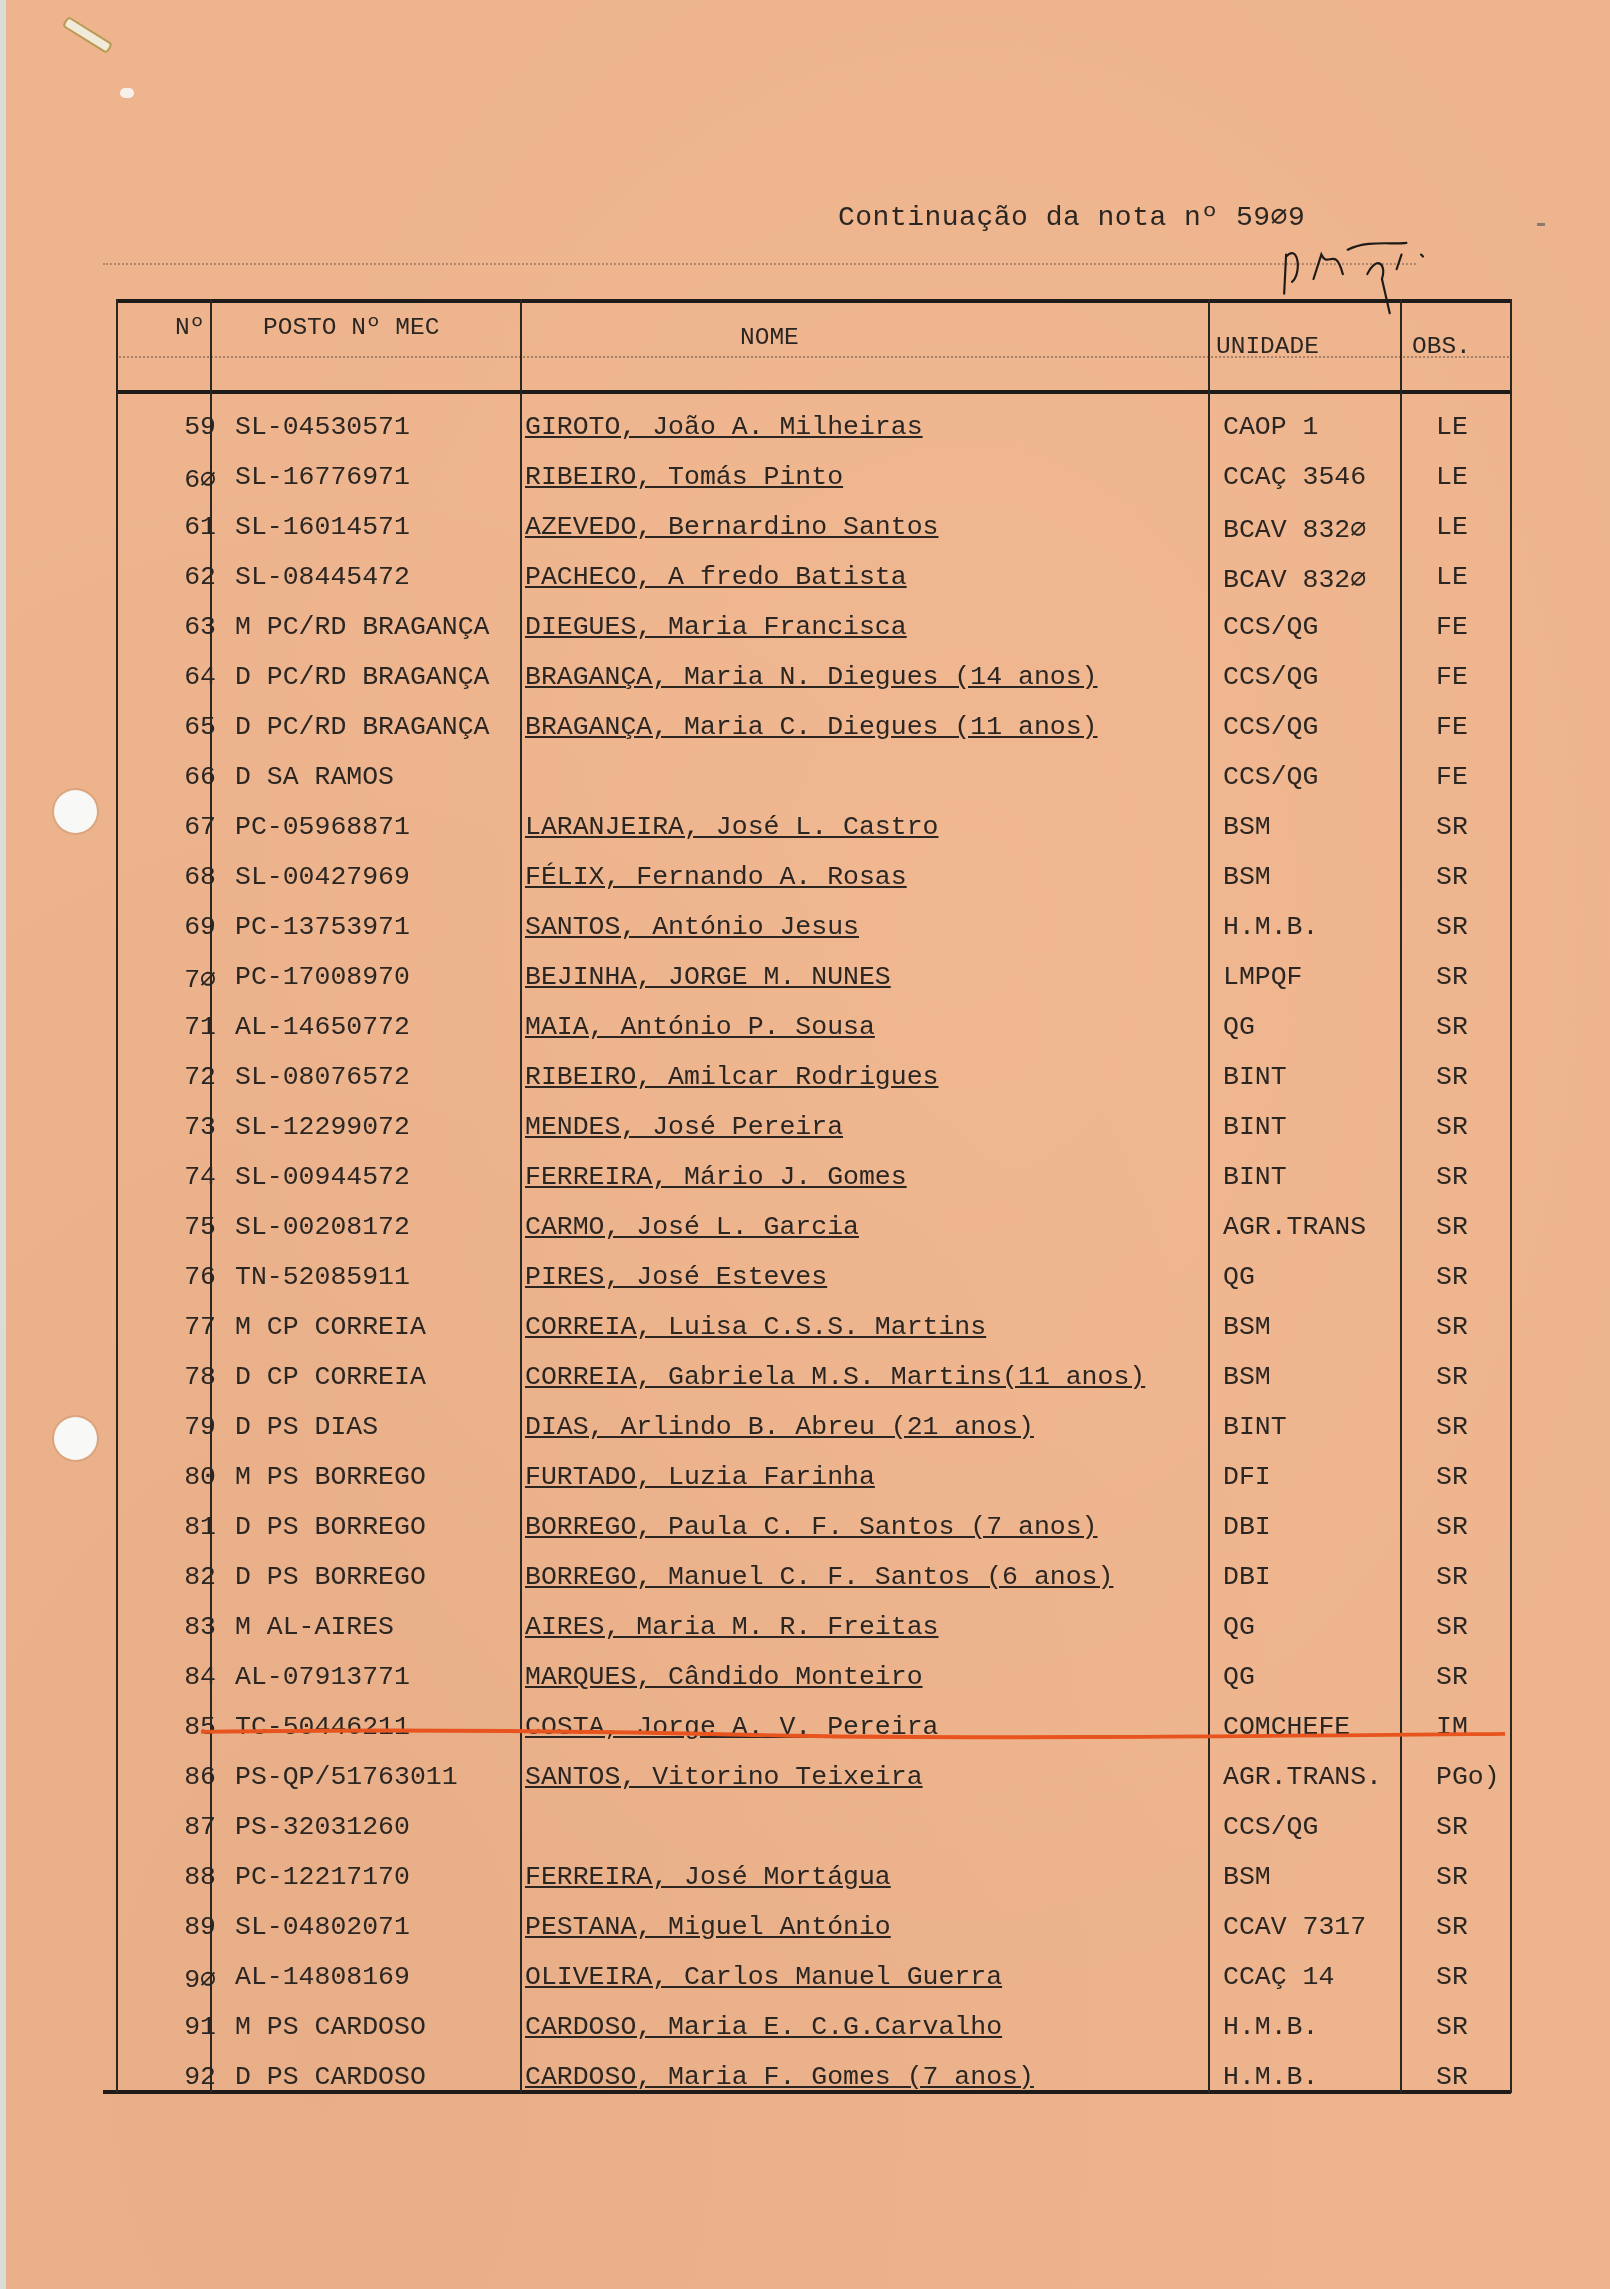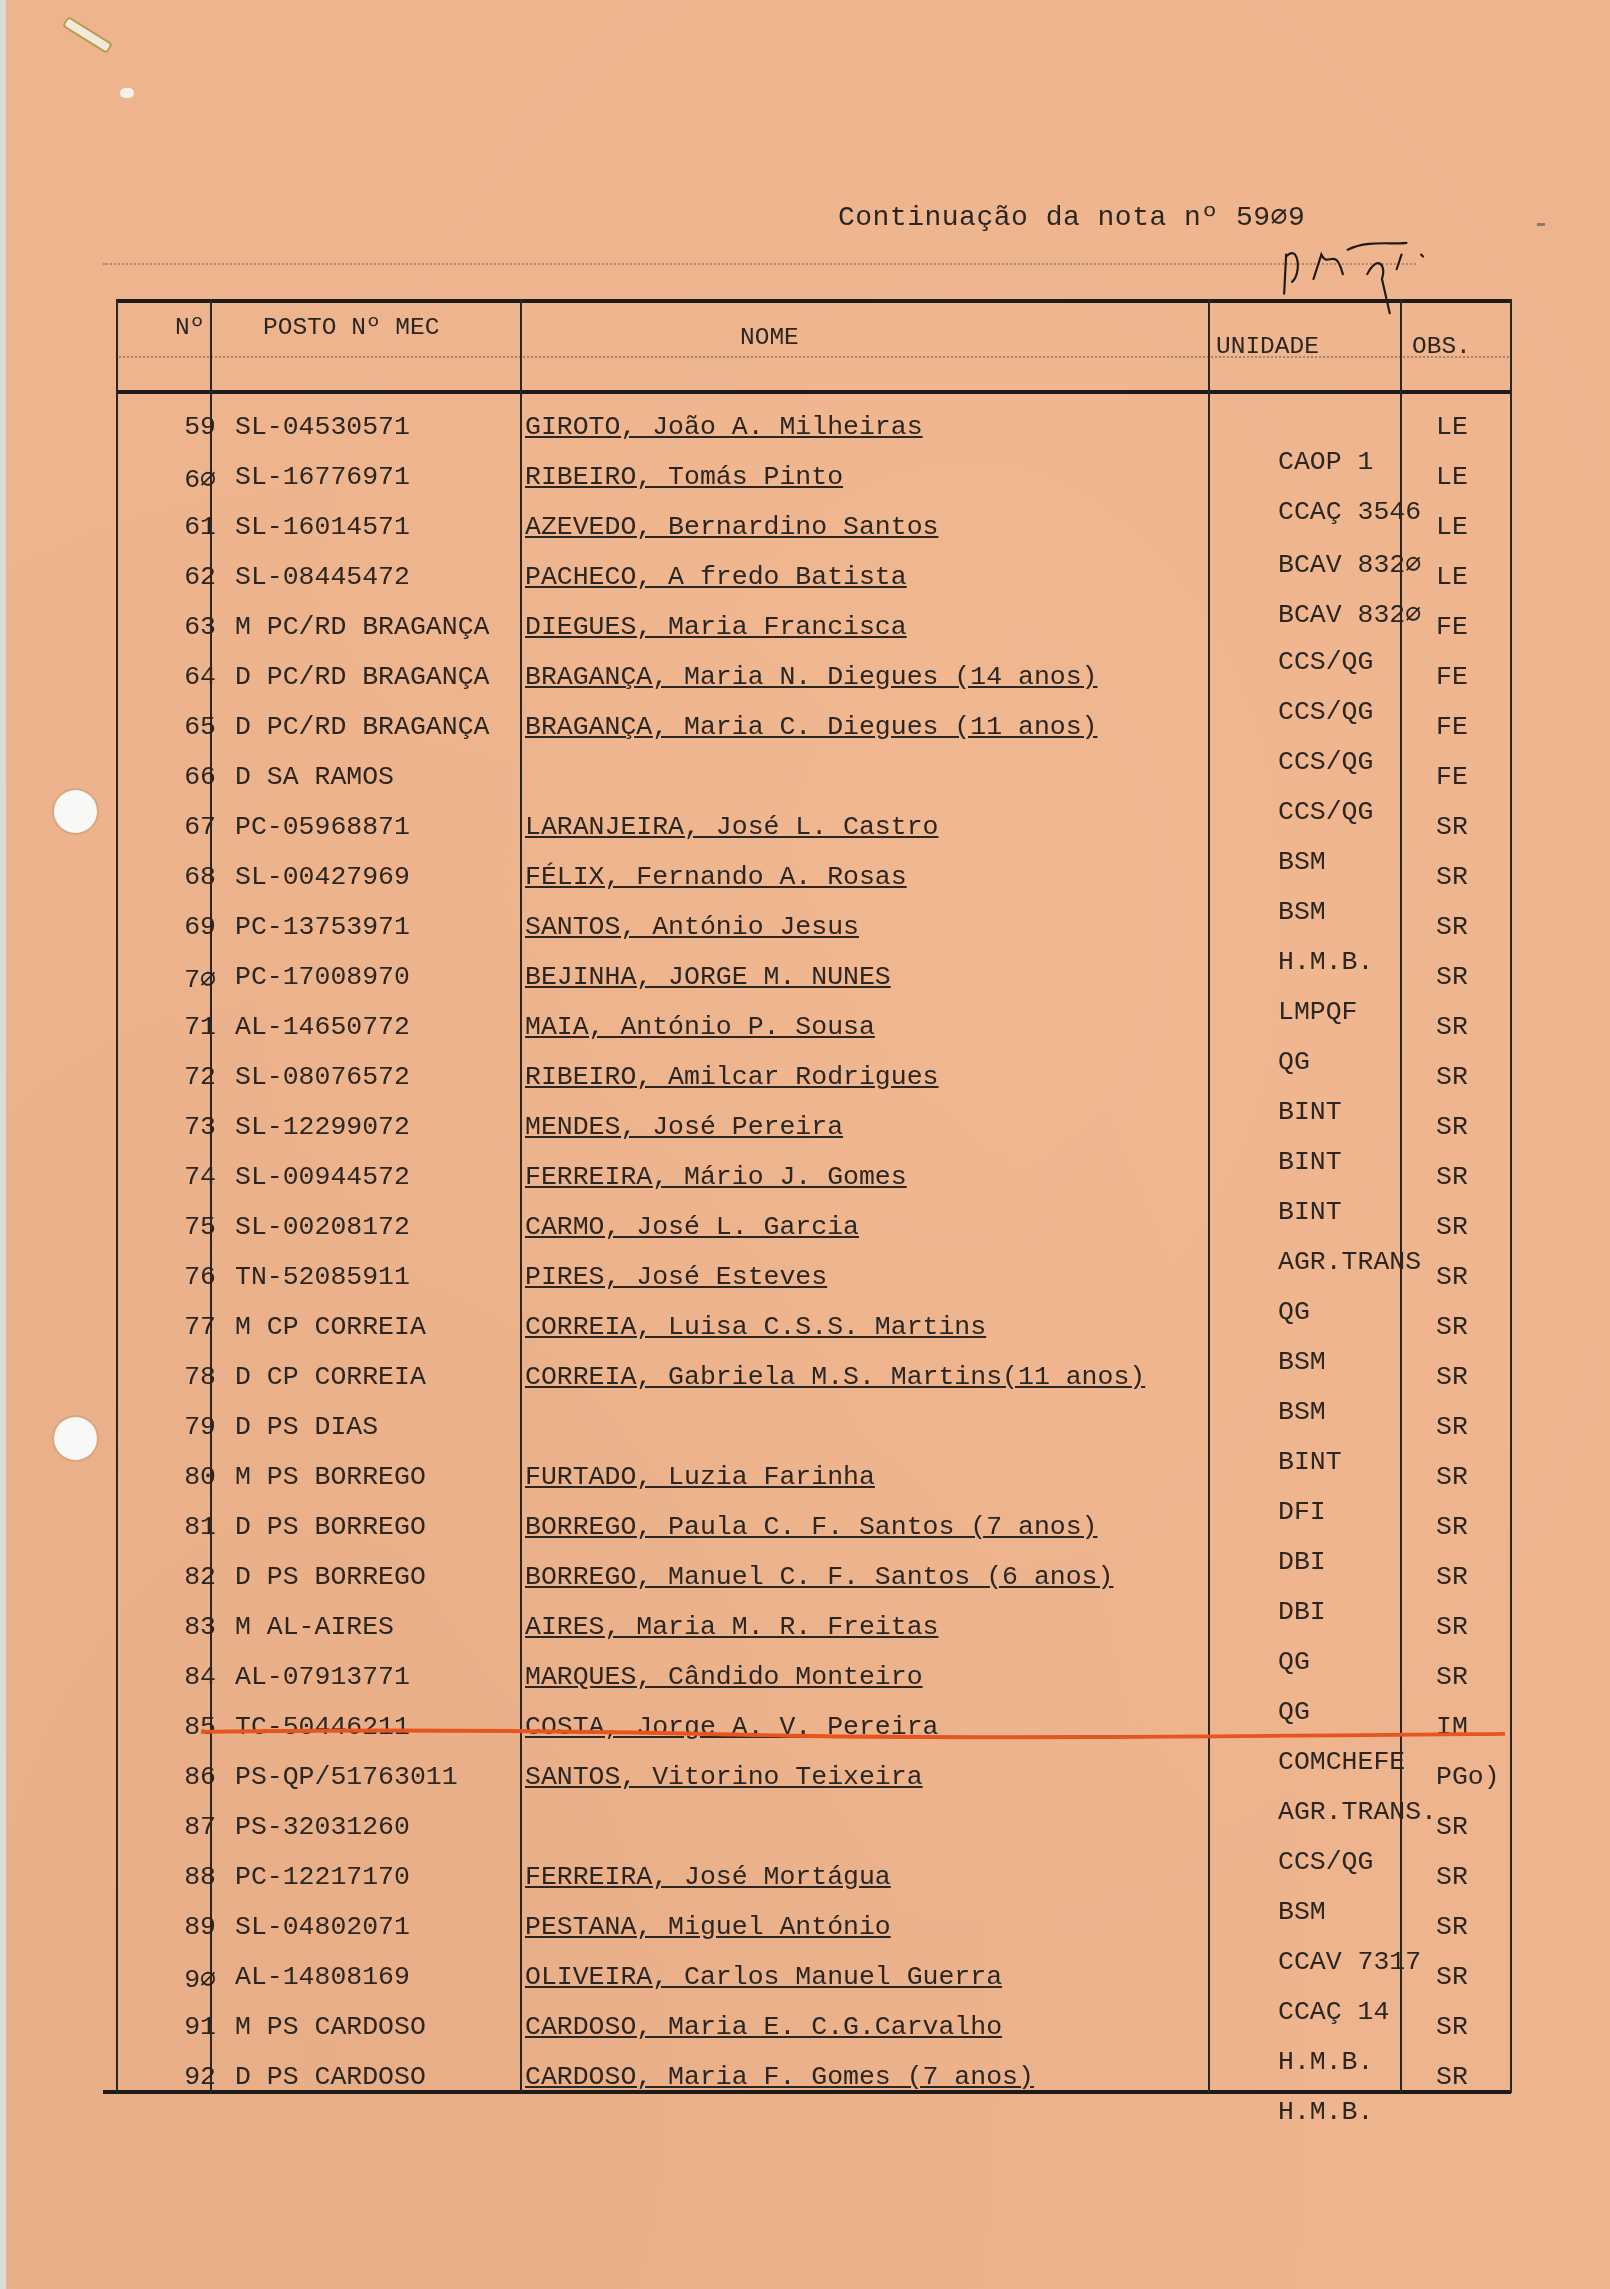--- a/index.html
+++ b/index.html
@@ -30,21 +30,21 @@
   .vline { position:absolute; top:0; width:2px; height:1794px; background:#2b2622; }
   .hdr { position:absolute; top:14.7px; font-size:24.5px; white-space:nowrap; }
   .hdr-dots { position:absolute; left:7.8px; top:57px; width:1396px; border-top:2px dotted rgba(60,50,45,0.4); }
 
   .rows { position:absolute; left:0; top:113px; width:1404px; }
   .row { position:relative; height:50px; font-size:26.5px; white-space:nowrap; }
   .row span { position:absolute; top:0; }
   .c-num { left:39px; width:69px; text-align:right; }
   .c-posto { left:127px; }
   .c-nome { left:417px;text-decoration:underline; }
-  .c-unid { left:1170px;margin-top:35px; }
+  .c-unid { left:1115px; }
   .c-obs { left:1328px; width:78px; }
 
   .red-line { position:absolute; left:201px; top:1727px; width:1304px; height:13.7px; }
 </style>
 </head>
 <body>
 
 <div class="edge-left"></div>
 <div class="staple"></div>
 <div class="staple2"></div>
@@ -214,20 +214,21 @@
       <div class="row">
         <span class="c-num">78</span>
         <span class="c-posto">D CP CORREIA</span>
         <span class="c-nome">CORREIA, Gabriela M.S. Martins(11 anos)</span>
         <span class="c-unid">BSM</span>
         <span class="c-obs">SR</span>
       </div>
       <div class="row">
         <span class="c-num">79</span>
         <span class="c-posto">D PS DIAS</span>
+        <span class="c-nome">DIAS, Arlindo B. Abreu   (21 anos)</span>
         <span class="c-unid">BINT</span>
         <span class="c-obs">SR</span>
       </div>
       <div class="row">
         <span class="c-num">80</span>
         <span class="c-posto">M PS BORREGO</span>
         <span class="c-nome">FURTADO, Luzia Farinha</span>
         <span class="c-unid">DFI</span>
         <span class="c-obs">SR</span>
       </div>

